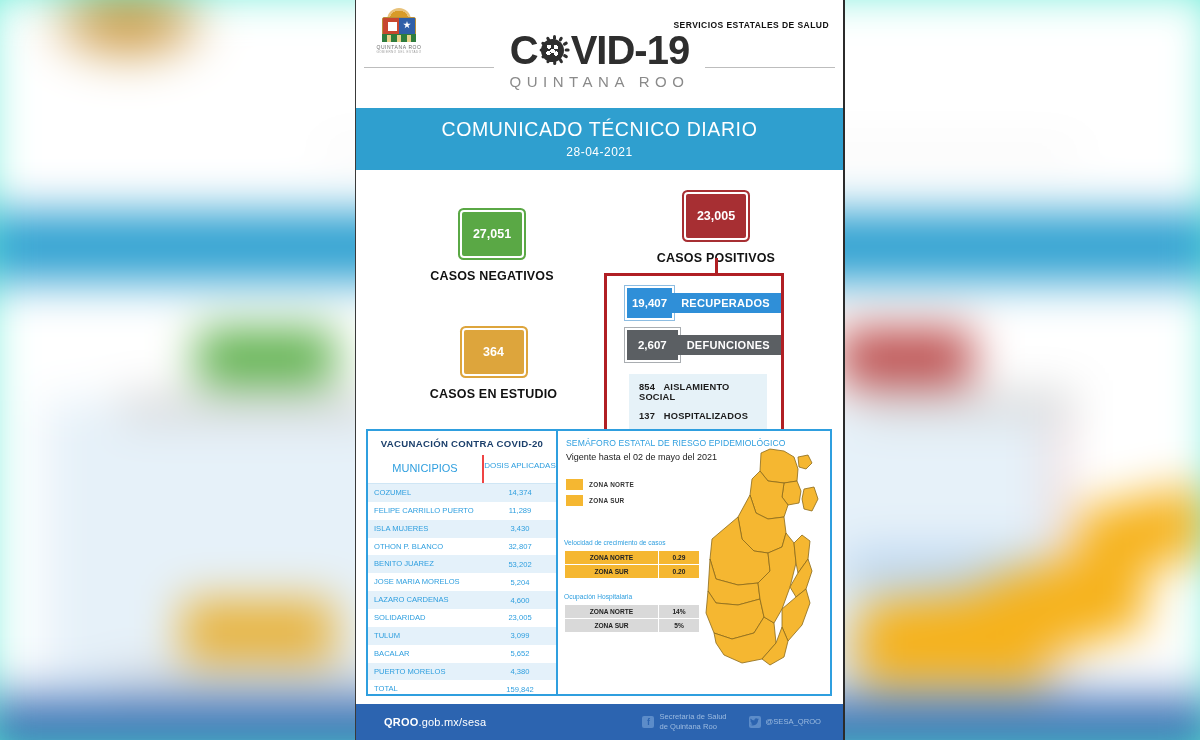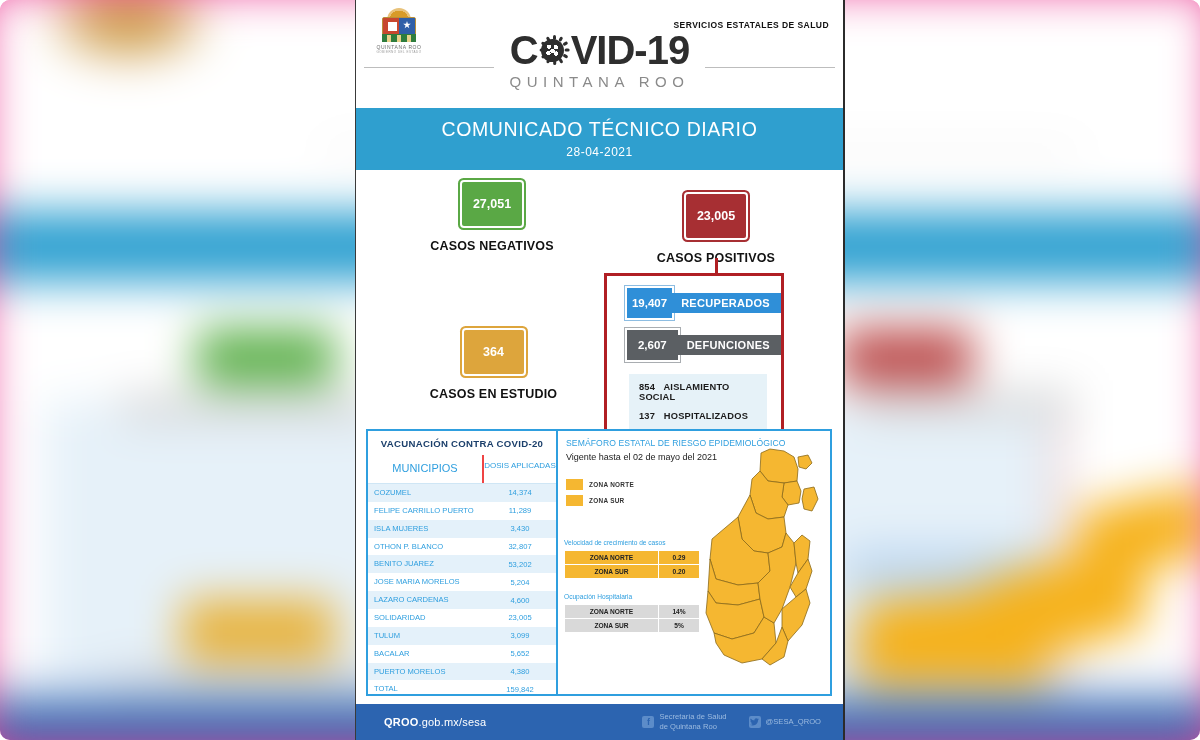--- a/index.html
+++ b/index.html
@@ -7,22 +7,21 @@
     width: 1200px; height: 740px;
     overflow: hidden;
     font-family: "Liberation Sans", sans-serif;
     background: #ffffff;
   }
 
   #stage {
     position: relative;
     width: 1200px; height: 740px;
     overflow: hidden;
-    background: #ec4899;
-    border-radius: 10px;
+    background: #5eead4;
   }
 
   
   .backdrop {
     position: absolute;
     inset: 0;
     overflow: hidden;
     filter: blur(22px);
     transform: scale(1.02);
   }
@@ -130,21 +129,21 @@
   .chip { width:60px; height:44px; border-radius:2px; display:flex; align-items:center;
           justify-content:center; color:#fff; font-size:12.5px; font-weight:bold; }
   .chip.green  { background:#5aa845; box-shadow:0 0 0 2px #fff, 0 0 0 4px #5aa845; }
   .chip.red    { background:#a72f33; box-shadow:0 0 0 2px #fff, 0 0 0 4px #a72f33; }
   .chip.yellow { background:#dda53c; box-shadow:0 0 0 2px #fff, 0 0 0 4px #dda53c; }
   .chip-label { font-size:12.5px; font-weight:bold; color:#111; letter-spacing:.2px; margin-top:13px; }
 
   .blk { position:absolute; text-align:center; }
   .blk .chip { margin:0 auto; }
 
-  #neg    { left:56px;  top:12px;  width:160px; }
+  #neg    { left:56px;  top:42px;  width:160px; }
   #pos    { left:280px; top:24px;  width:160px; }
   #estu   { left:50px;  top:160px; width:175px; }
 
   
   .redstem { position:absolute; left:359px; top:88px; width:3px; height:16px; background:#b01f24; }
   .redbox  { position:absolute; left:248px; top:103px; width:180px; height:168px;
              border:3px solid #b01f24; background:#fff; }
 
   .rowbar { display:flex; align-items:center; margin:12px 0 0 20px; }
   .rowbar .num { width:54px; height:30px; display:flex; align-items:center; justify-content:center;

